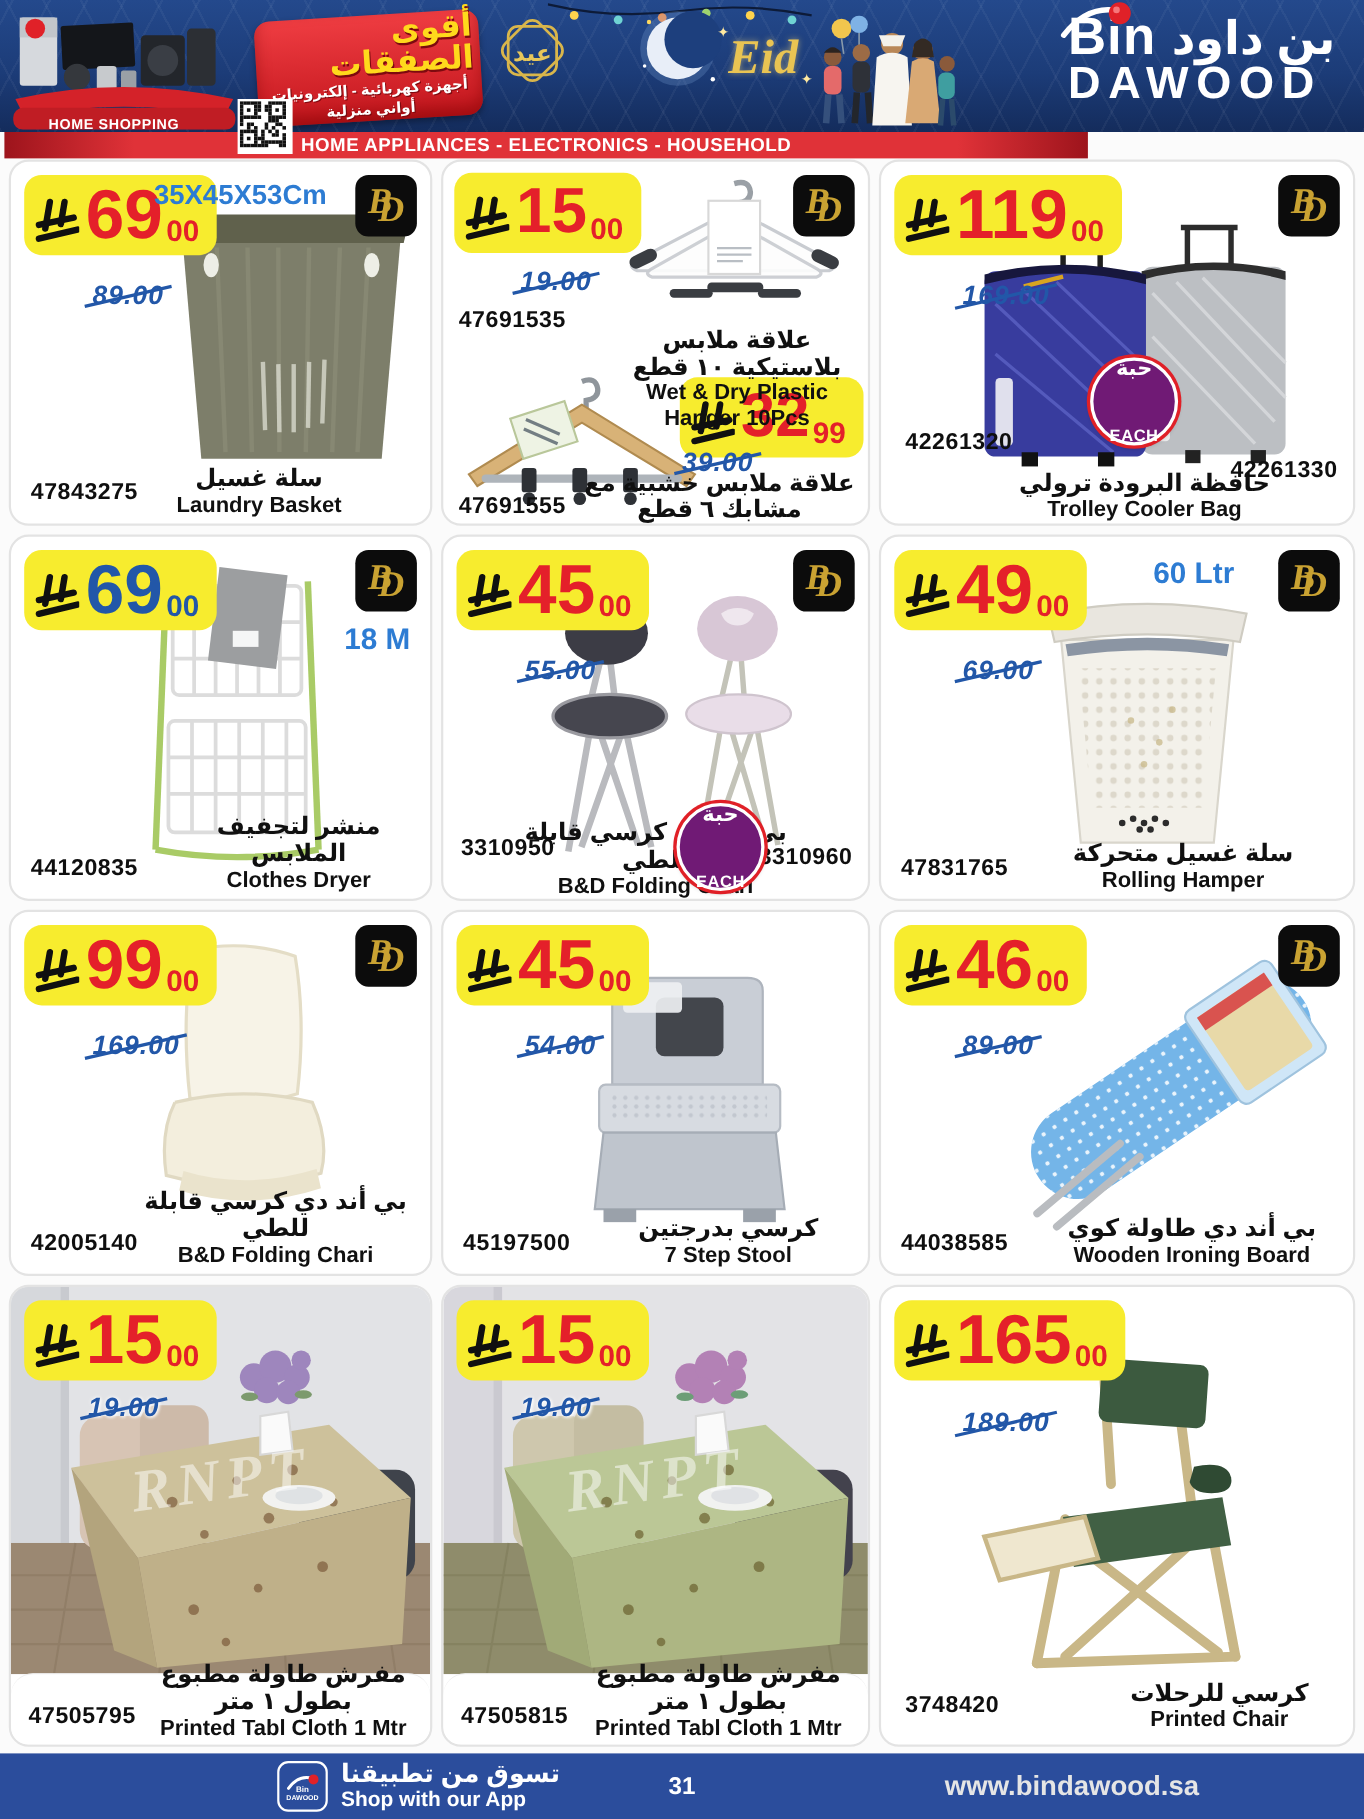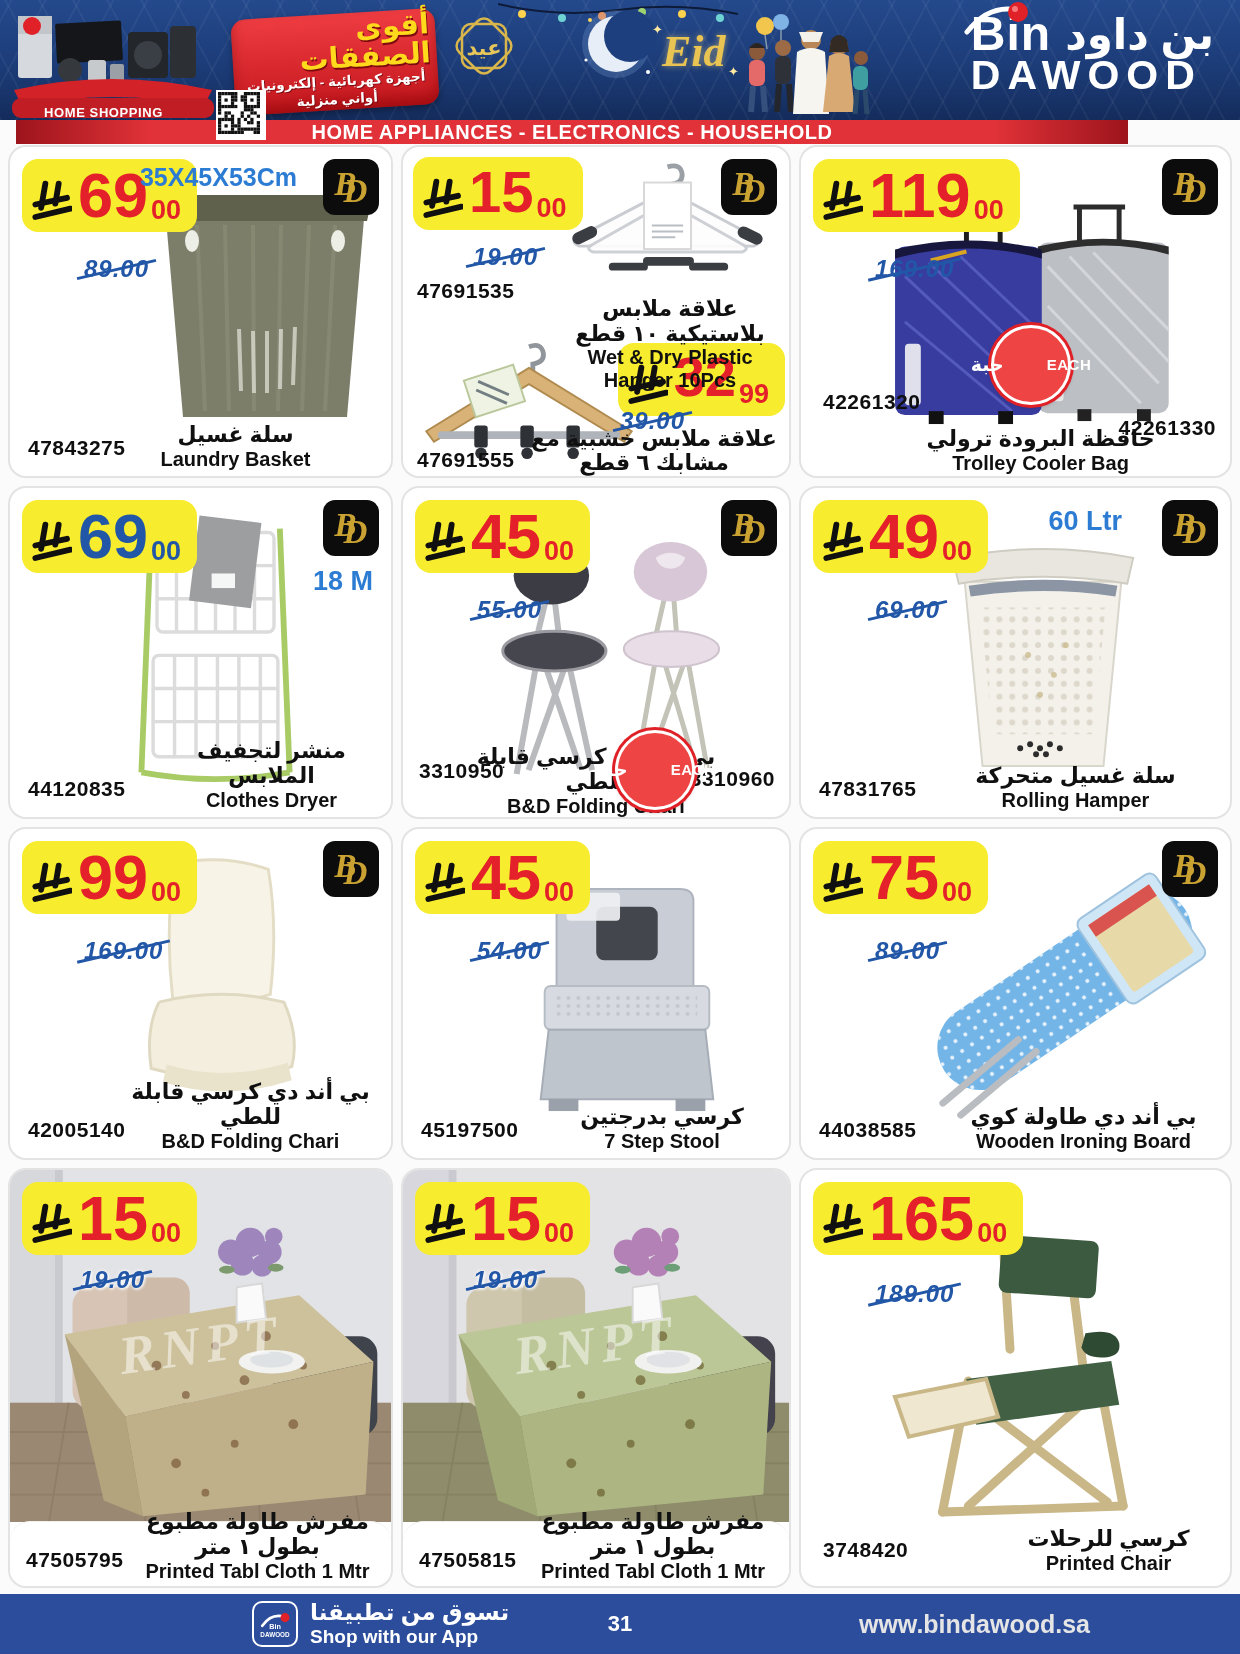--- a/index.html
+++ b/index.html
@@ -27,24 +27,24 @@
               font-style:italic;font-weight:bold;font-size:44px;color:#e9c453;
               text-shadow:0 0 6px rgba(255,220,120,.55);}
   .sparkle{position:absolute;color:#ffe9a0;font-size:13px;}
   .family{position:absolute;left:735px;top:14px;}
   .brand{position:absolute;right:26px;top:12px;text-align:left;}
   .brand-row{position:relative;display:flex;align-items:flex-end;gap:14px;}
   .brand-swoosh{position:absolute;left:-10px;top:-12px;}
   .brand-bin{font-size:48px;font-weight:bold;color:#fff;line-height:.9;letter-spacing:1px;}
   .brand-ar{font-size:42px;font-weight:bold;color:#fff;direction:rtl;line-height:.95;}
   .brand-dawood{font-size:41px;font-weight:bold;color:#fff;letter-spacing:7px;line-height:1.02;}
-  .cat-bar{position:absolute;top:120px;left:16px;width:1112px;height:24px;
+  .cat-bar{position:absolute;top:120px;left:4px;width:985px;height:24px;
            background:linear-gradient(90deg,#9d141c,#e03238 12%,#e03238 88%,#9d141c);
            display:flex;align-items:center;justify-content:center;
-           color:#fff;font-weight:bold;font-size:20px;letter-spacing:.5px;}
+           color:#fff;font-weight:bold;font-size:17px;letter-spacing:.5px;}
   
   .grid{position:absolute;top:145px;left:8px;display:grid;
         grid-template-columns:385px 390px 433px;
         grid-template-rows:333px 333px 333px 420px;gap:8px;}
   .card{position:relative;background:#fff;border:2px solid #e3e3e3;border-radius:18px;overflow:hidden;}
   .art{position:absolute;}
   
   .price-tag{position:absolute;top:12px;left:12px;display:inline-flex;align-items:flex-start;
              background:#f7ec2e;border-radius:16px;padding:8px 16px 6px 10px;z-index:2;}
   .sar-icon{width:40px;height:46px;margin:12px 6px 0 0;}
@@ -60,23 +60,23 @@
   .bd-logo .b,.bd-logo .d{font-family:"Liberation Serif","DejaVu Serif",serif;font-style:italic;
            font-weight:bold;font-size:33px;color:#c9a232;line-height:1;}
   .bd-logo .b{margin-right:-13px;transform:translateY(-3px);}
   .bd-logo .d{transform:translateY(4px);}
   .size-label{position:absolute;color:#2d7cd3;font-weight:bold;font-size:25px;z-index:2;}
   .code{position:absolute;font-size:21px;font-weight:bold;color:#0f0f0f;letter-spacing:.5px;z-index:3;}
   .code-primary{left:18px;bottom:16px;}
   .names{position:absolute;left:30%;right:12px;bottom:6px;text-align:center;line-height:1.12;z-index:3;}
   .name-ar{display:block;font-size:22px;font-weight:bold;color:#101010;direction:rtl;}
   .name-en{display:block;font-size:20px;font-weight:bold;color:#101010;}
-  .each-badge{position:absolute;width:74px;height:74px;border-radius:50%;background:#ef4444;
+  .each-badge{position:absolute;width:74px;height:74px;border-radius:50%;background:#701a75;
               border:3px solid #fff;box-shadow:0 0 0 3px #e02027,0 2px 5px rgba(0,0,0,.3);
-              color:#fff;display:flex;flex-direction:row;align-items:center;justify-content:center;
+              color:#fff;display:flex;flex-direction:column;align-items:center;justify-content:center;
               line-height:1.05;z-index:4;gap:43px;}
   .each-ar{font-size:19px;font-weight:bold;direction:rtl;}
   .each-en{font-size:15px;font-weight:bold;letter-spacing:.5px;}
   .strip{position:absolute;left:0;right:0;bottom:0;height:64px;background:#fff;
          border-radius:20px 20px 16px 16px;z-index:2;border-top:1px solid #eee;}
   .watermark{position:absolute;top:42%;left:50%;transform:translate(-50%,-50%) rotate(-8deg);
              font-size:54px;font-style:italic;font-weight:bold;color:rgba(255,255,255,.5);z-index:1;
              font-family:"Liberation Serif","DejaVu Serif",serif;letter-spacing:6px;}
   
   .cell-1 .art{left:125px;top:32px;}
@@ -756,21 +756,21 @@
         <div class="item it0">
           <div class="price-tag">
             <svg class="sar-icon" viewBox="0 0 48 52">
               <g stroke="#101010" stroke-width="7" stroke-linecap="round" fill="none">
                 <path d="M16 4 L11 33"></path>
                 <path d="M32 4 L28 28"></path>
                 <path d="M4 29 L42 21"></path>
                 <path d="M4 44 L46 34"></path>
               </g>
             </svg>
-            <span class="price-main">75</span>
+            <span class="price-main">46</span>
             <span class="price-cents">00</span>
           </div>
           <div class="old-price">89.00</div>
           <div class="code code-primary">44038585</div>
           <div class="names">
             <span class="name-ar" dir="rtl">بي أند دي طاولة كوي</span>
             <span class="name-en">Wooden Ironing Board</span>
           </div>
         </div>
       </div>

